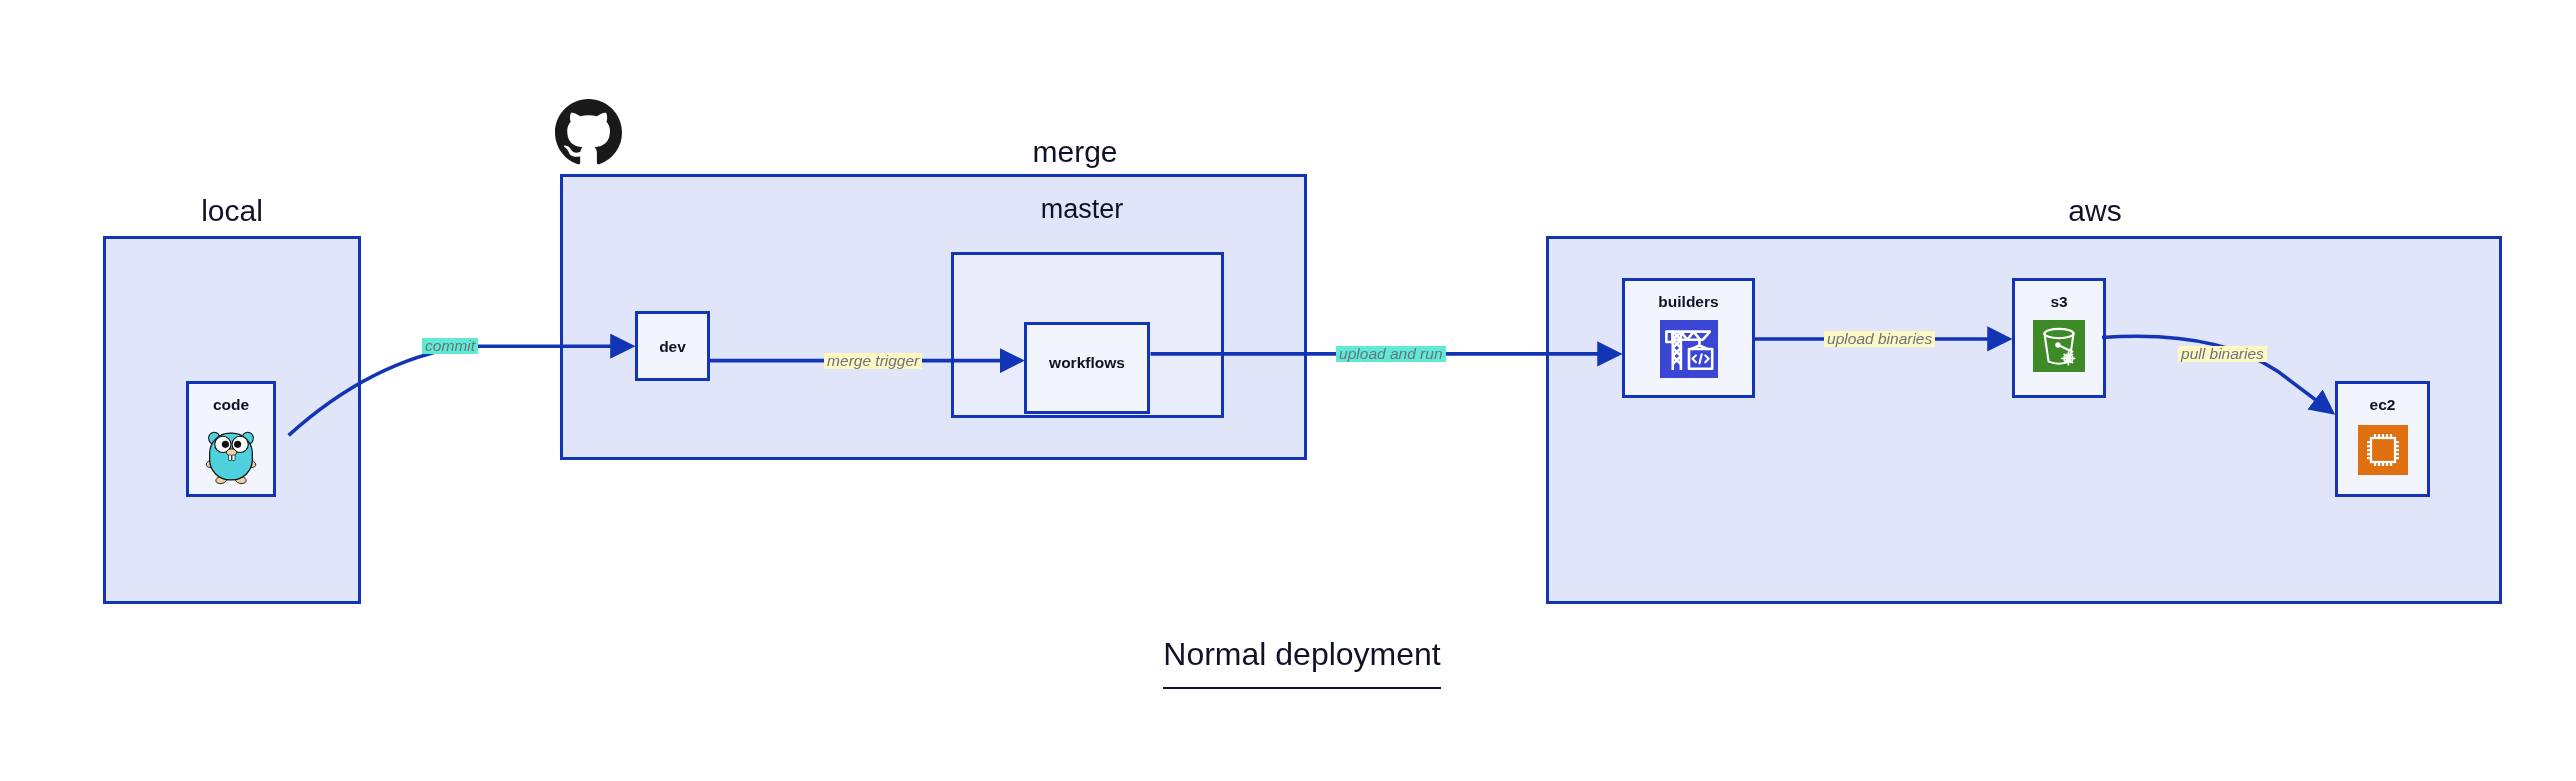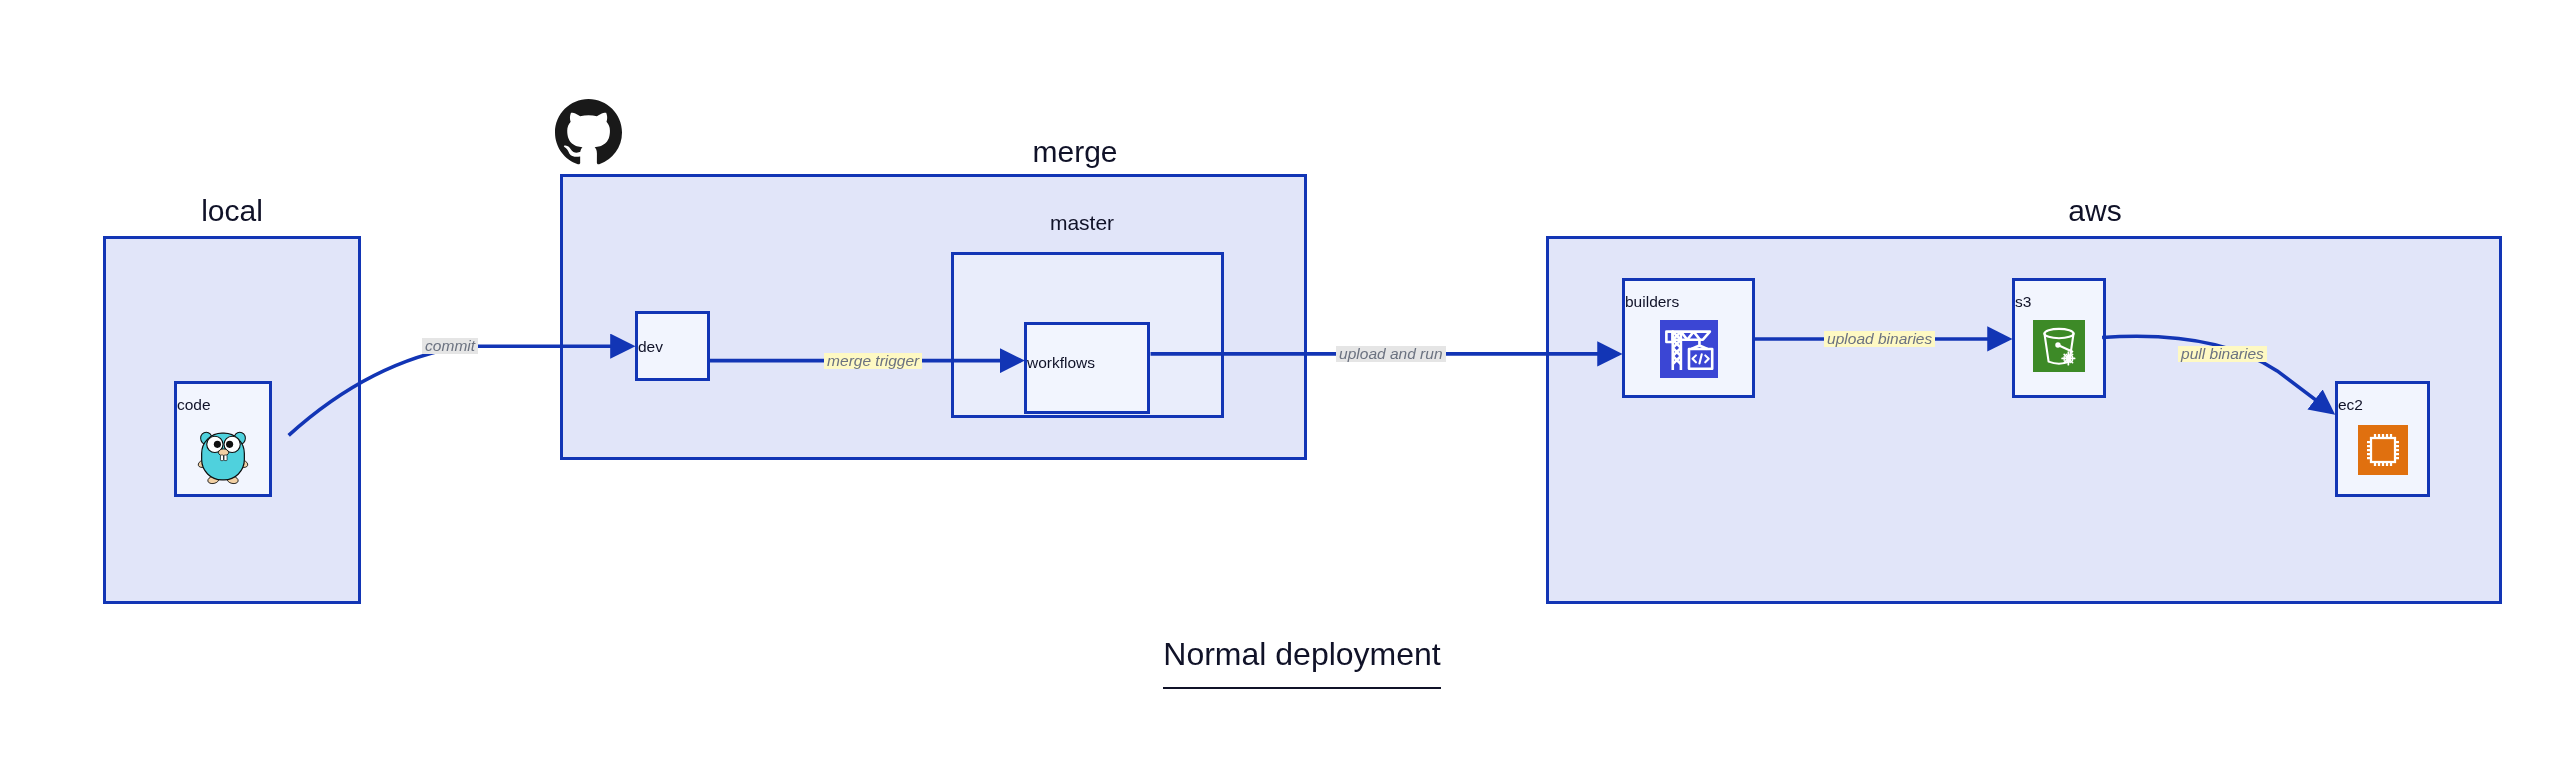--- a/index.html
+++ b/index.html
@@ -48,41 +48,42 @@
   .node {
     position: absolute;
     background: #f2f5fe;
     border: 3.6px solid #1235b5;
     box-sizing: border-box;
   }
   .node-label {
     position: absolute;
     left: 0;
     right: 0;
+    text-align: center;
     color: #101228;
     font-size: 15.5px;
-    font-weight: normal;
+    font-weight: bold;
     line-height: 1;
     white-space: nowrap;
   }
   .node-icon {
     position: absolute;
     left: 50%;
     transform: translateX(-50%);
   }
 
   
   .edge-label {
     position: absolute;
     color: #6b7280;
     font-size: 15.5px;
     font-style: italic;
     line-height: 1;
     white-space: nowrap;
-    background: #e5e5e5;
+    background: #5eead4;
     padding: 0 3.1px;
   }
   .edge-label.on-fill { background: #fef9c3; }
 
   
   .edges {
     position: absolute;
     left: 0;
     top: 0;
     width: 2604px;
@@ -113,21 +114,21 @@
 </style>
 </head>
 <body>
 
 <div id="stage">
 
   <div class="group-label" style="left:103px; top:196px; width:258px;">local</div>
 
   <div class="group" style="left:103px; top:236px; width:258px; height:368px;"></div>
 
-  <div class="node" style="left:174px; top:381px; width:98px; height:116px;">
+  <div class="node" style="left:186px; top:381px; width:90px; height:116px;">
     <div class="node-label" style="top:13.4px;">code</div>
     <div class="node-icon" style="top:40px; width:61px; height:61px;">
       <svg viewBox="0 0 120 120" width="61" height="61" aria-hidden="true">
 
         <ellipse cx="22" cy="78" rx="11" ry="7" fill="#f2d0a4" stroke="#0f0f0f" stroke-width="1.6" transform="rotate(-18 22 78)"></ellipse>
         <ellipse cx="98" cy="78" rx="11" ry="7" fill="#f2d0a4" stroke="#0f0f0f" stroke-width="1.6" transform="rotate(18 98 78)"></ellipse>
 
         <ellipse cx="41" cy="110" rx="11" ry="7" fill="#f2d0a4" stroke="#0f0f0f" stroke-width="1.6" transform="rotate(-12 41 110)"></ellipse>
         <ellipse cx="79" cy="110" rx="11" ry="7" fill="#f2d0a4" stroke="#0f0f0f" stroke-width="1.6" transform="rotate(12 79 110)"></ellipse>
 
@@ -158,21 +159,21 @@
         1.36.09 2 .27 1.53-1.04 2.2-.82 2.2-.82.44 1.1.16 1.92.08 2.12.51.56.82 1.27.82 2.15 0
         3.07-1.87 3.75-3.65 3.95.29.25.54.73.54 1.48 0 1.07-.01 1.93-.01 2.2 0 .21.15.46.55.38A8.01
         8.01 0 0 0 16 8c0-4.42-3.58-8-8-8z"></path>
     </svg>
   </div>
 
   <div class="group-label" style="left:946px; top:137px; width:258px;">merge</div>
 
   <div class="group" style="left:560px; top:174px; width:747px; height:286px;"></div>
 
-  <div class="group-label" style="left:953px; top:212px; width:258px; font-size:21px;">master</div>
+  <div class="group-label" style="left:953px; top:196px; width:258px; font-size:27px;">master</div>
 
   <div class="subgroup" style="left:951px; top:252px; width:273px; height:166px;"></div>
 
   <div class="node" style="left:635px; top:311px; width:75px; height:70px;">
     <div class="node-label" style="top:25px;">dev</div>
   </div>
 
   <div class="node" style="left:1024px; top:322px; width:126px; height:92px;">
     <div class="node-label" style="top:30px;">workflows</div>
   </div>

